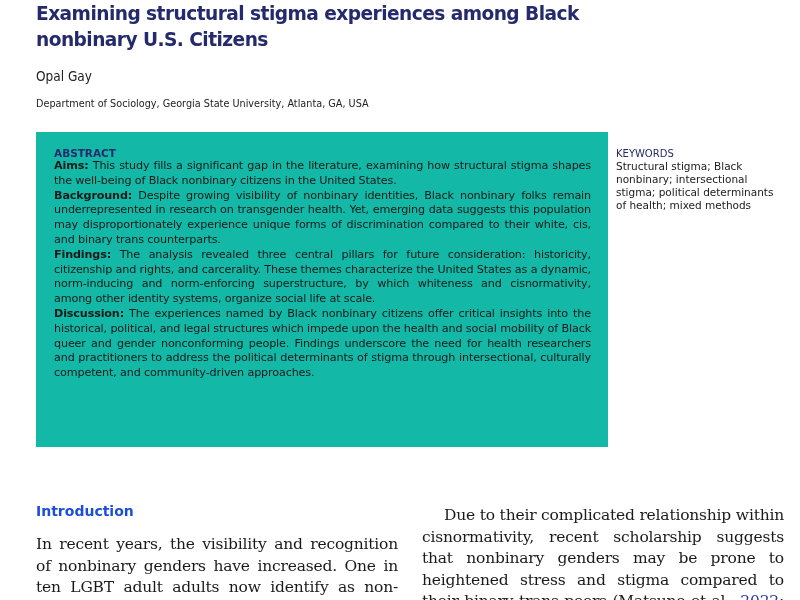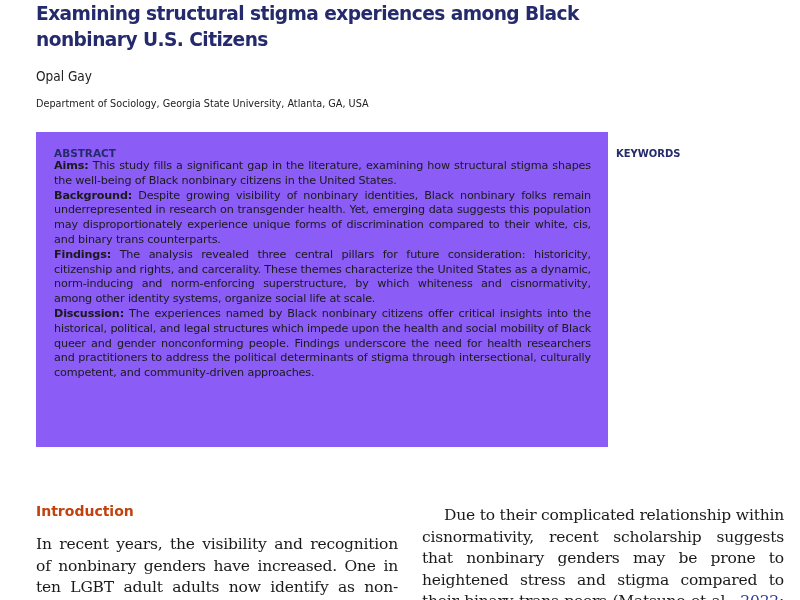--- a/index.html
+++ b/index.html
@@ -50,21 +50,21 @@
       transform: scaleX(0.88);
       transform-origin: left top;
       white-space: nowrap;
     }
     .abstract-box {
       position: absolute;
       left: 36px;
       top: 132px;
       width: 572px;
       height: 315px;
-      background: #8b5cf6;
+      background: #14b8a6;
     }
     .abstract-inner {
       position: absolute;
       left: 18px;
       top: 15px;
       width: 537px;
       font-family: "DejaVu Sans", sans-serif;
       font-size: 11.2px;
       line-height: 14.8px;
       color: #1a1a1a;
@@ -89,33 +89,33 @@
       position: absolute;
       left: 616px;
       top: 148px;
       width: 170px;
       font-family: "DejaVu Sans", sans-serif;
       font-size: 10.5px;
       line-height: 13px;
       color: #1a1a1a;
     }
     .keywords-heading {
-      font-weight: bold;
+      font-weight: normal;
       color: #242a6b;
       font-size: 10px;
       line-height: 12px;
     }
     .section-heading {
       position: absolute;
       left: 36px;
       top: 503px;
       font-family: "DejaVu Sans", sans-serif;
       font-size: 14px;
       font-weight: bold;
-      color: #c2410c;
+      color: #1d4ed8;
     }
     .body-col {
       position: absolute;
       font-family: "DejaVu Serif", "Liberation Serif", serif;
       font-size: 15.5px;
       line-height: 21.5px;
       color: #1a1a1a;
       text-align: justify;
       letter-spacing: -0.2px;
     }
@@ -148,19 +148,20 @@
     <div class="abstract-heading">ABSTRACT</div>
     <p class="abstract-para"><span class="lbl">Aims:</span><span> This study fills a significant gap in the literature, examining how structural stigma shapes the well-being of Black nonbinary citizens in the United States.</span></p>
     <p class="abstract-para"><span class="lbl">Background:</span><span> Despite growing visibility of nonbinary identities, Black nonbinary folks remain underrepresented in research on transgender health. Yet, emerging data suggests this population may disproportionately experience unique forms of discrimination compared to their white, cis, and binary trans counterparts.</span></p>
     <p class="abstract-para"><span class="lbl">Findings:</span><span> The analysis revealed three central pillars for future consideration: historicity, citizenship and rights, and carcerality. These themes characterize the United States as a dynamic, norm-inducing and norm-enforcing superstructure, by which whiteness and cisnormativity, among other identity systems, organize social life at scale.</span></p>
     <p class="abstract-para"><span class="lbl">Discussion:</span><span> The experiences named by Black nonbinary citizens offer critical insights into the historical, political, and legal structures which impede upon the health and social mobility of Black queer and gender nonconforming people. Findings underscore the need for health researchers and practitioners to address the political determinants of stigma through intersectional, culturally competent, and community-driven approaches.</span></p>
   </div>
 </div>
 
 <div class="keywords">
   <div class="keywords-heading">KEYWORDS</div>
+  <div>Structural stigma; Black nonbinary; intersectional stigma; political determinants of health; mixed methods</div>
 </div>
 
 <h2 class="section-heading" style="margin:0;">Introduction</h2>
 
 <p class="body-col body-left" style="margin:0;">In recent years, the visibility and recognition of nonbinary genders have increased. One in ten LGBT adult adults now identify as non-binary,</p>
 
 <p class="body-col body-right" style="margin:0;"><span>Due to their complicated relationship within cisnormativity, recent scholarship suggests that nonbinary genders may be prone to heightened stress and stigma compared to their binary trans peers (Matsuno et al., </span><a class="cite-link">2022</a><span>; Rosati et al., </span></p>
 
 </body></html>

